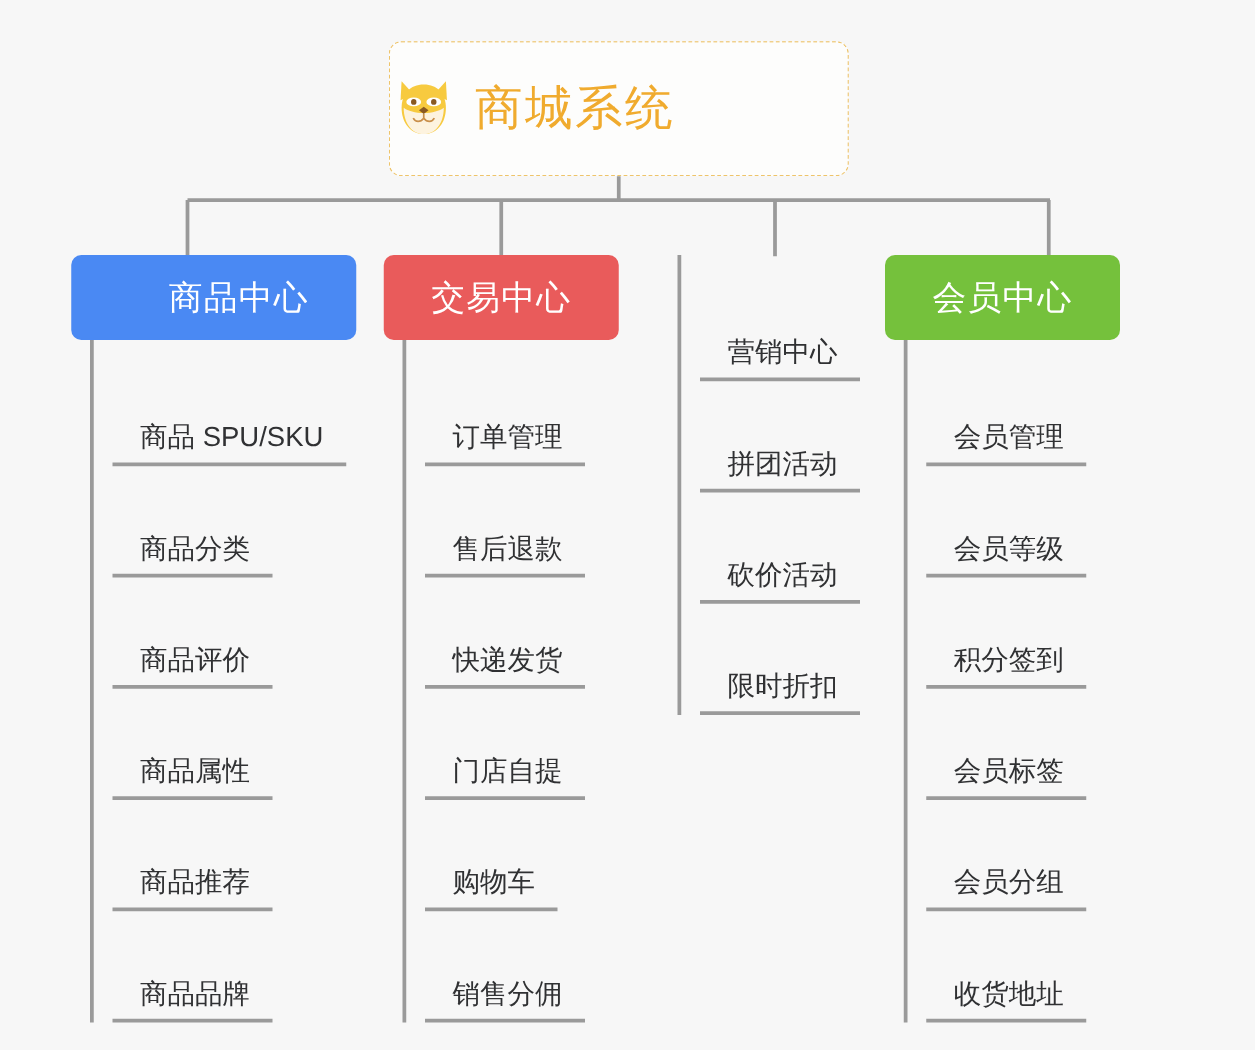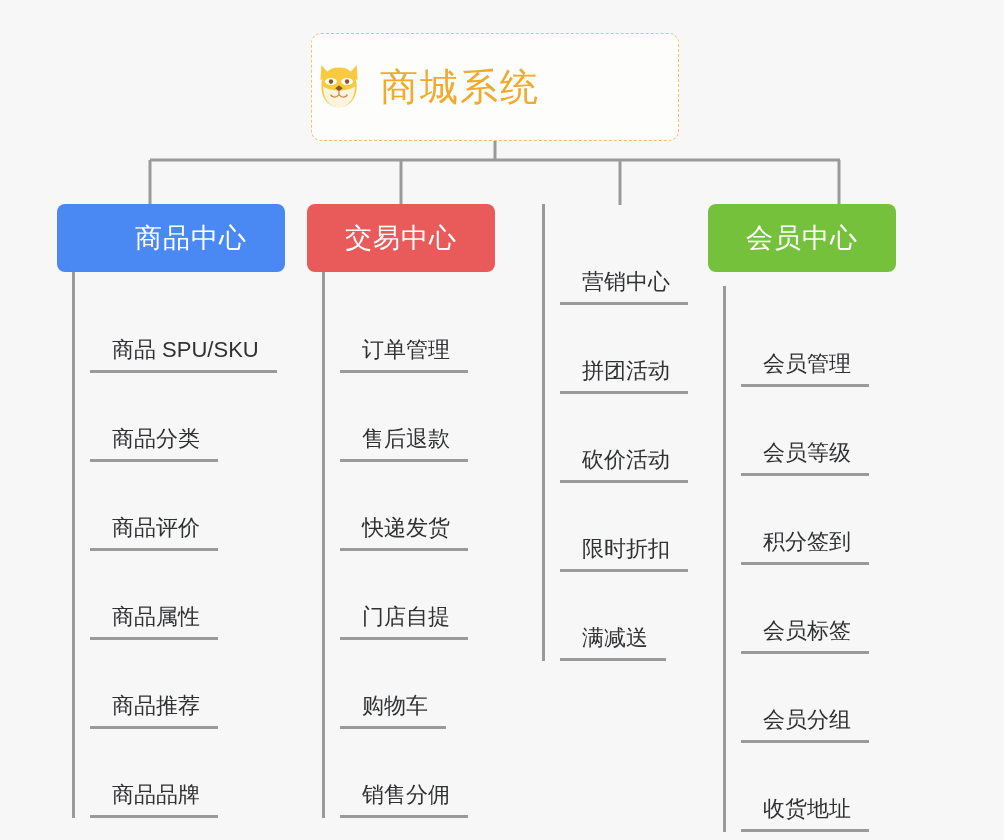--- a/index.html
+++ b/index.html
@@ -203,31 +203,28 @@
         </div>
       <div class="leaf-item">
           <span class="leaf-label" style="border-bottom-color: rgb(154, 154, 154); color: rgb(48, 49, 51);">拼团活动</span>
         </div>
       <div class="leaf-item">
           <span class="leaf-label" style="border-bottom-color: rgb(154, 154, 154); color: rgb(48, 49, 51);">砍价活动</span>
         </div>
       <div class="leaf-item">
           <span class="leaf-label" style="border-bottom-color: rgb(154, 154, 154); color: rgb(48, 49, 51);">限时折扣</span>
         </div>
-      <div class="leaf-item">
-          <span class="leaf-label" style="border-bottom-color: rgb(154, 154, 154); color: rgb(48, 49, 51);">满减送</span>
-        </div>
     </div>
   </div>
 
   <div class="column col-3">
     <div class="cat-header w-wide" style="background: rgb(117, 193, 60);">
       <span>会员中心</span>
     </div>
-    <div class="leaf-list" style="border-left-color: rgb(154, 154, 154); margin-top: 14px;">
+    <div class="leaf-list" style="border-left-color: rgb(154, 154, 154);">
       <div class="leaf-item">
           <span class="leaf-label" style="border-bottom-color: rgb(154, 154, 154); color: rgb(48, 49, 51);">会员管理</span>
         </div>
       <div class="leaf-item">
           <span class="leaf-label" style="border-bottom-color: rgb(154, 154, 154); color: rgb(48, 49, 51);">会员等级</span>
         </div>
       <div class="leaf-item">
           <span class="leaf-label" style="border-bottom-color: rgb(154, 154, 154); color: rgb(48, 49, 51);">积分签到</span>
         </div>
       <div class="leaf-item">

